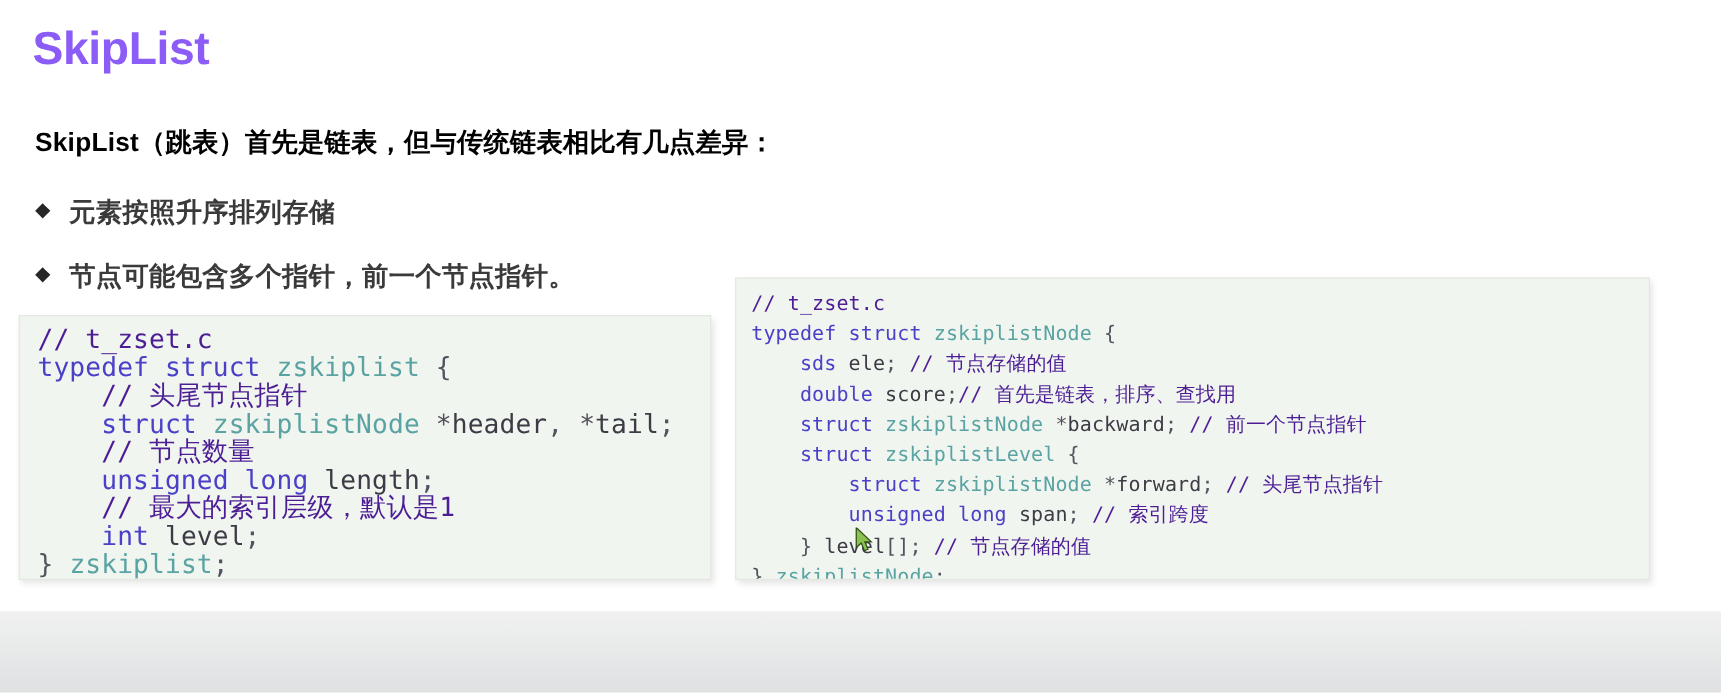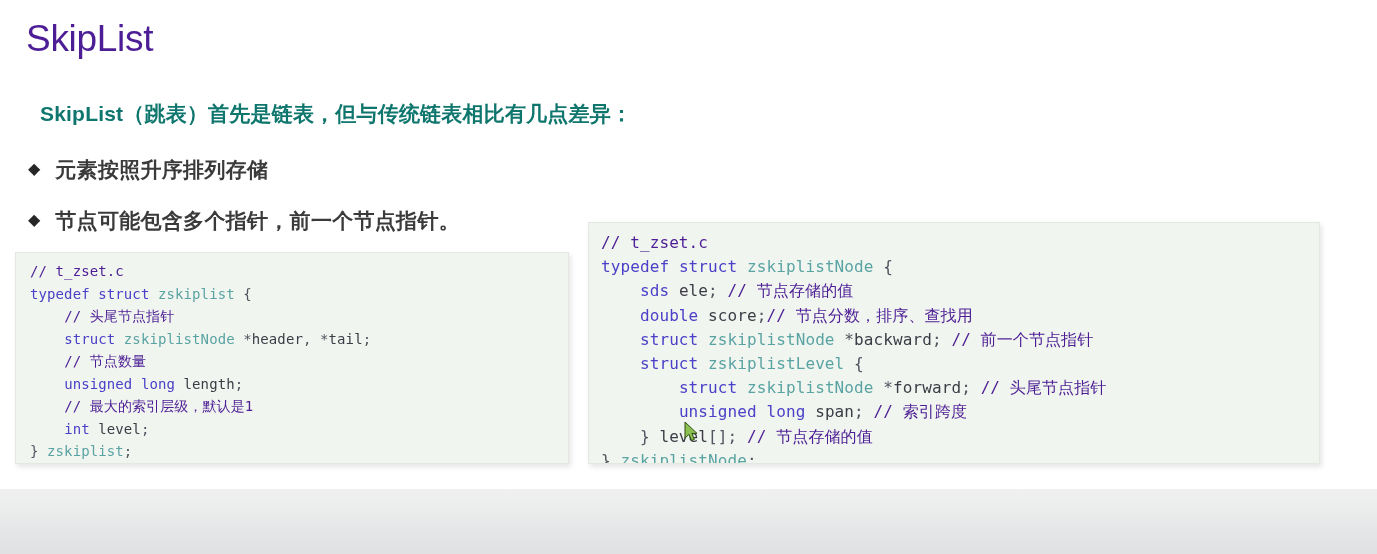--- a/index.html
+++ b/index.html
@@ -33,36 +33,35 @@
     width: 1377px;
     height: 489px;
     background: #ffffff;
   }
 
   #page-title {
     position: absolute;
     left: 26px;
     top: 18px;
     font-size: 37px;
-    font-weight: normal;
+    font-weight: bold;
     letter-spacing: -0.3px;
-    color: #4c1d95;
+    color: #8b5cf6;
     font-family: "Liberation Sans", "DejaVu Sans", sans-serif;
   }
 
   #lead-paragraph {
     position: absolute;
     left: 28px;
     top: 100px;
     font-size: 21px;
     font-weight: bold;
-    color: #0f766e;
+    color: #000000;
     letter-spacing: 0.2px;
     white-space: nowrap;
-    margin-left: 12px;
   }
 
   .bullet-row {
     position: absolute;
     left: 28px;
     display: flex;
     align-items: center;
     white-space: nowrap;
   }
   #bullet-row-0 { top: 156px; }
@@ -100,21 +99,21 @@
   }
   #code-block-right {
     left: 588px;
     top: 222px;
     width: 732px;
     height: 242px;
   }
 
   .code-body {
     font-family: "DejaVu Sans Mono", "Liberation Mono", monospace;
-    font-size: 14px;
+    font-size: 21px;
     line-height: 22.5px;
     white-space: pre;
     padding: 7px 0 0 14px;
     letter-spacing: 0.1px;
   }
   #code-block-right .code-body {
     font-size: 16px;
     line-height: 24.2px;
     padding: 8px 0 0 12px;
   }
@@ -164,21 +163,21 @@
     <span class="tk-kw">unsigned</span> <span class="tk-kw">long</span> <span class="tk-id">length</span><span class="tk-pun">;</span>
     <span class="tk-com">// 最大的索引层级，默认是1</span>
     <span class="tk-kw">int</span> <span class="tk-id">level</span><span class="tk-pun">;</span>
 <span class="tk-pun">}</span> <span class="tk-type">zskiplist</span><span class="tk-pun">;</span></div>
   </div>
 
   <div class="code-block" id="code-block-right">
     <div class="code-body" id="code-body-right"><span class="tk-com">// t_zset.c</span>
 <span class="tk-kw">typedef</span> <span class="tk-kw">struct</span> <span class="tk-type">zskiplistNode</span> <span class="tk-pun">{</span>
     <span class="tk-kw">sds</span> <span class="tk-id">ele</span><span class="tk-pun">;</span> <span class="tk-com">// 节点存储的值</span>
-    <span class="tk-kw">double</span> <span class="tk-id">score</span><span class="tk-pun">;</span><span class="tk-com">// 节点分数，排序、查找用</span>
+    <span class="tk-kw">double</span> <span class="tk-id">score</span><span class="tk-pun">;</span><span class="tk-com">// 首先是链表，排序、查找用</span>
     <span class="tk-kw">struct</span> <span class="tk-type">zskiplistNode</span> <span class="tk-pun">*</span><span class="tk-id">backward</span><span class="tk-pun">;</span> <span class="tk-com">// 前一个节点指针</span>
     <span class="tk-kw">struct</span> <span class="tk-type">zskiplistLevel</span> <span class="tk-pun">{</span>
         <span class="tk-kw">struct</span> <span class="tk-type">zskiplistNode</span> <span class="tk-pun">*</span><span class="tk-id">forward</span><span class="tk-pun">;</span> <span class="tk-com">// 头尾节点指针</span>
         <span class="tk-kw">unsigned</span> <span class="tk-kw">long</span> <span class="tk-id">span</span><span class="tk-pun">;</span> <span class="tk-com">// 索引跨度</span>
     <span class="tk-pun">}</span> <span class="tk-id">level</span><span class="tk-pun">[];</span> <span class="tk-com">// 节点存储的值</span>
 <span class="tk-pun">}</span> <span class="tk-type">zskiplistNode</span><span class="tk-pun">;</span></div>
   </div>
 
   <svg id="mouse-cursor" viewBox="0 0 16 20" style="left: 684px; top: 422px;">
     <path d="M1 0 L1 16 L5 12.4 L7.6 18.6 L10.4 17.4 L7.9 11.4 L13 11.4 Z" fill="#8cc152" stroke="#2f4f12" stroke-width="1"></path>

